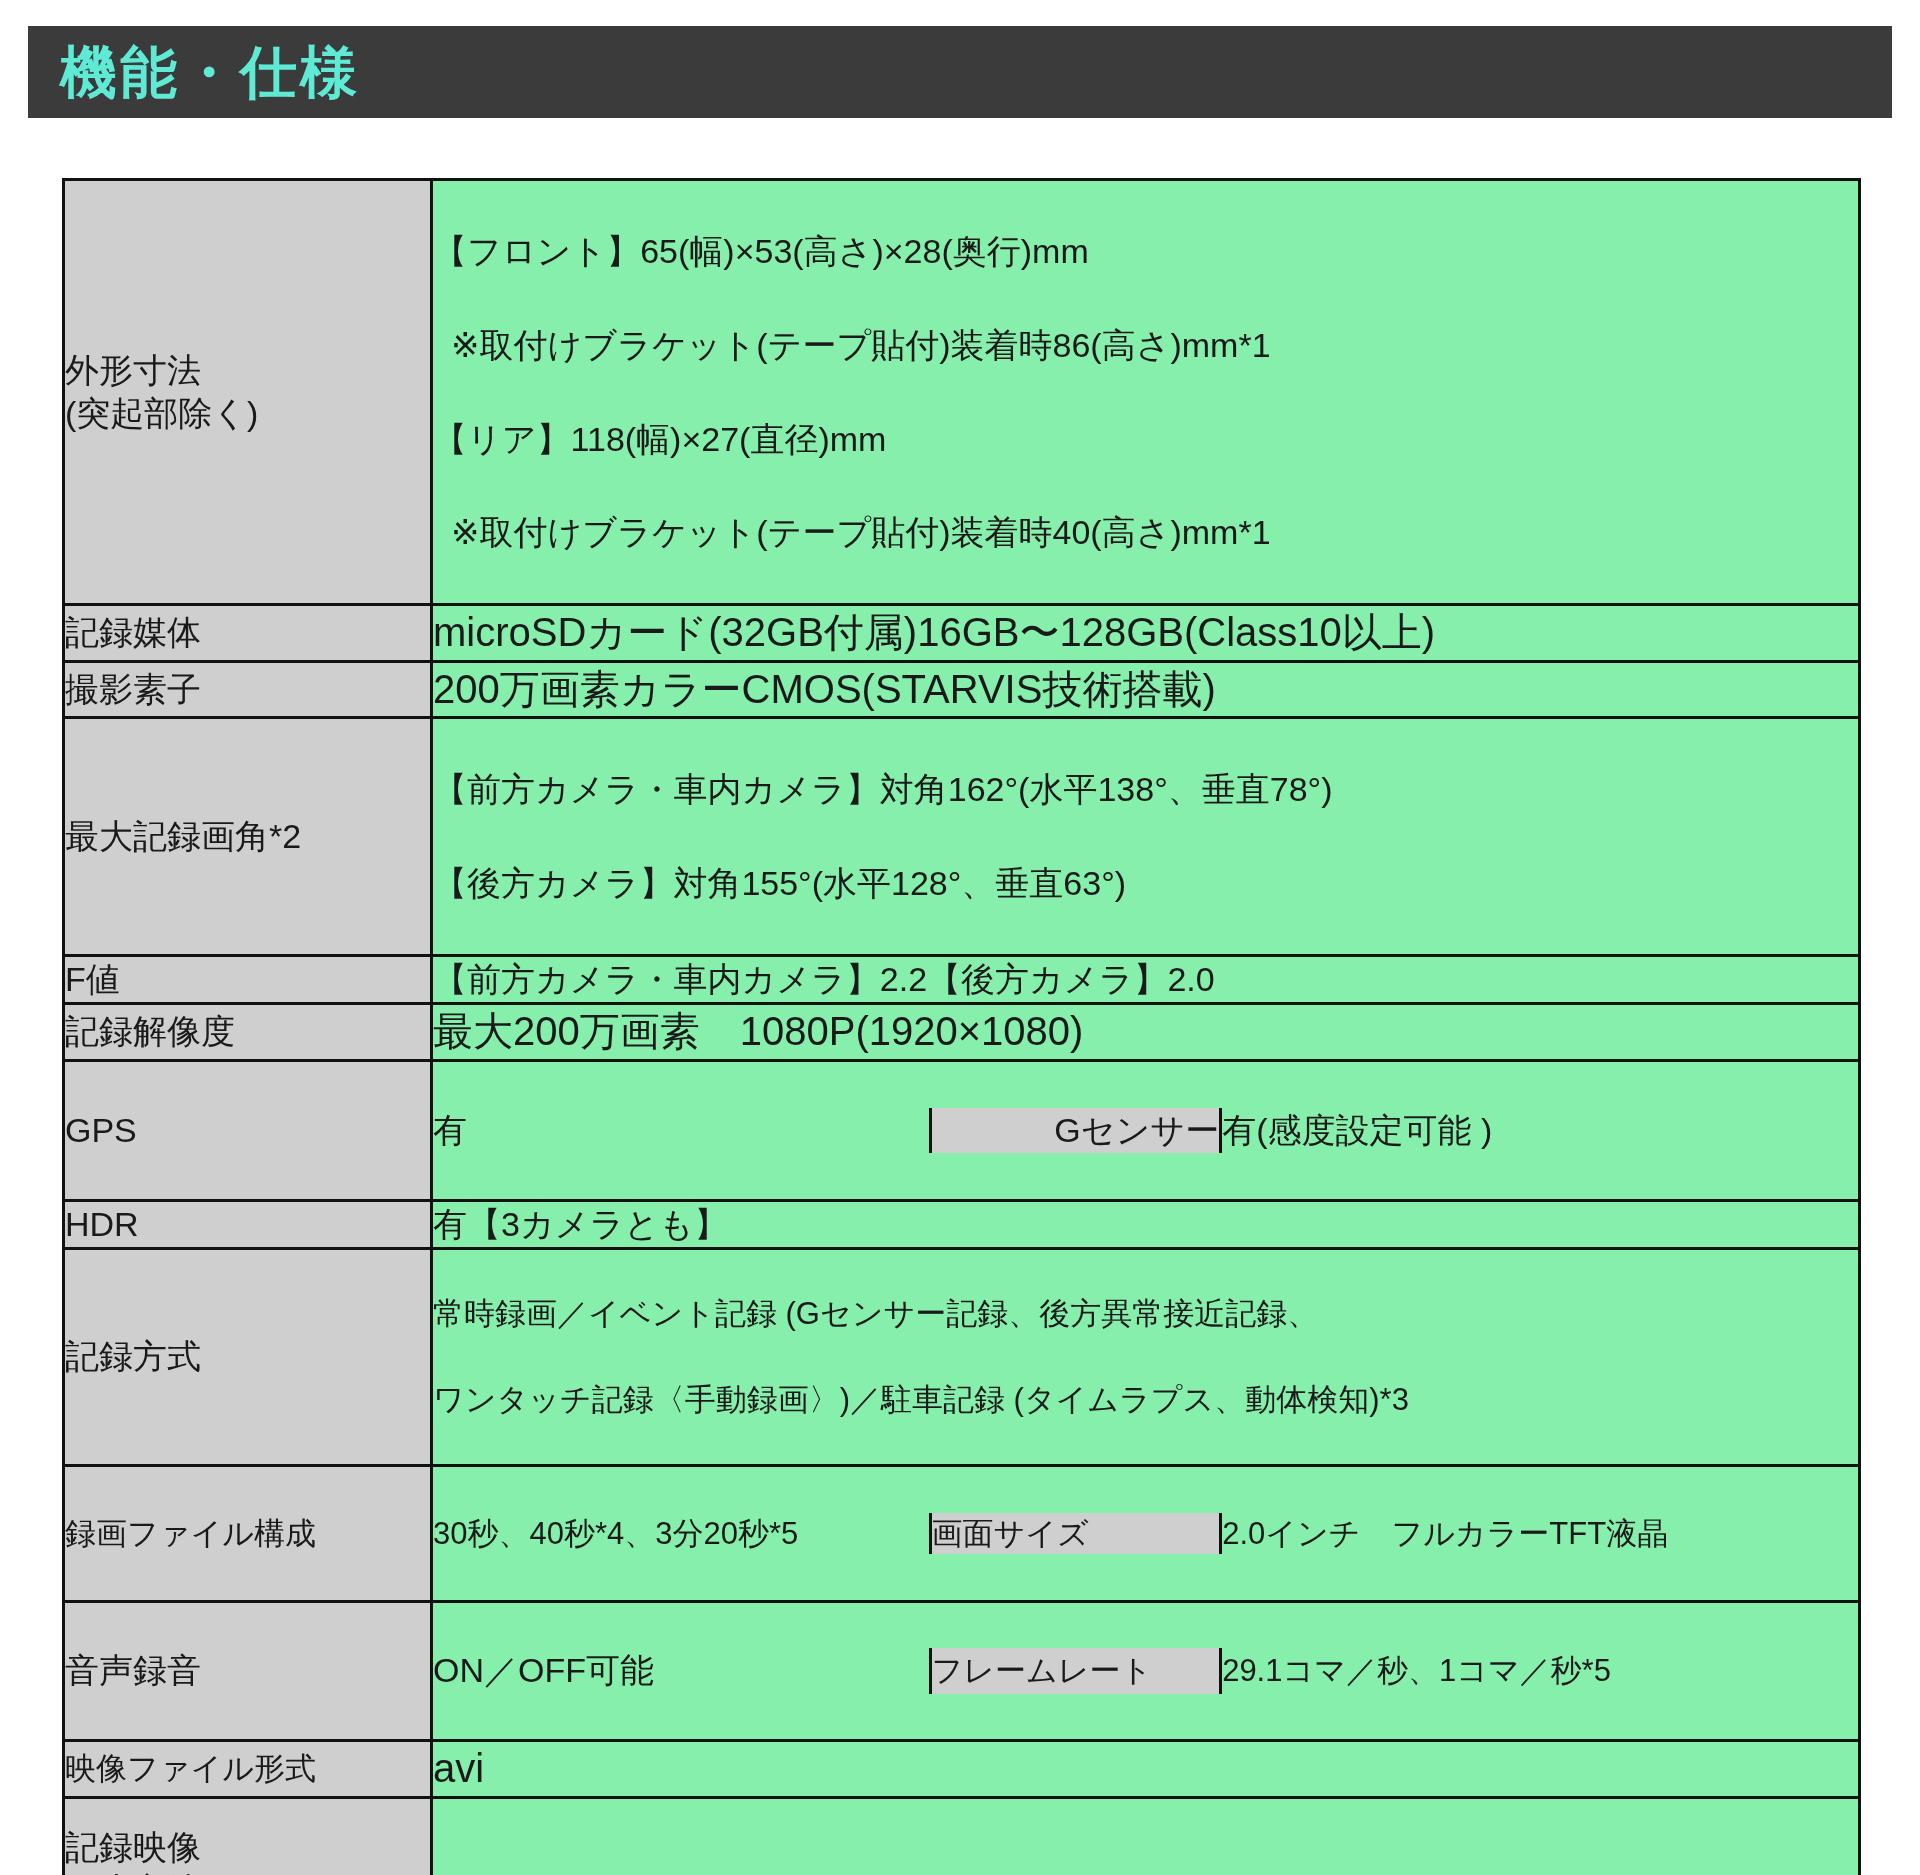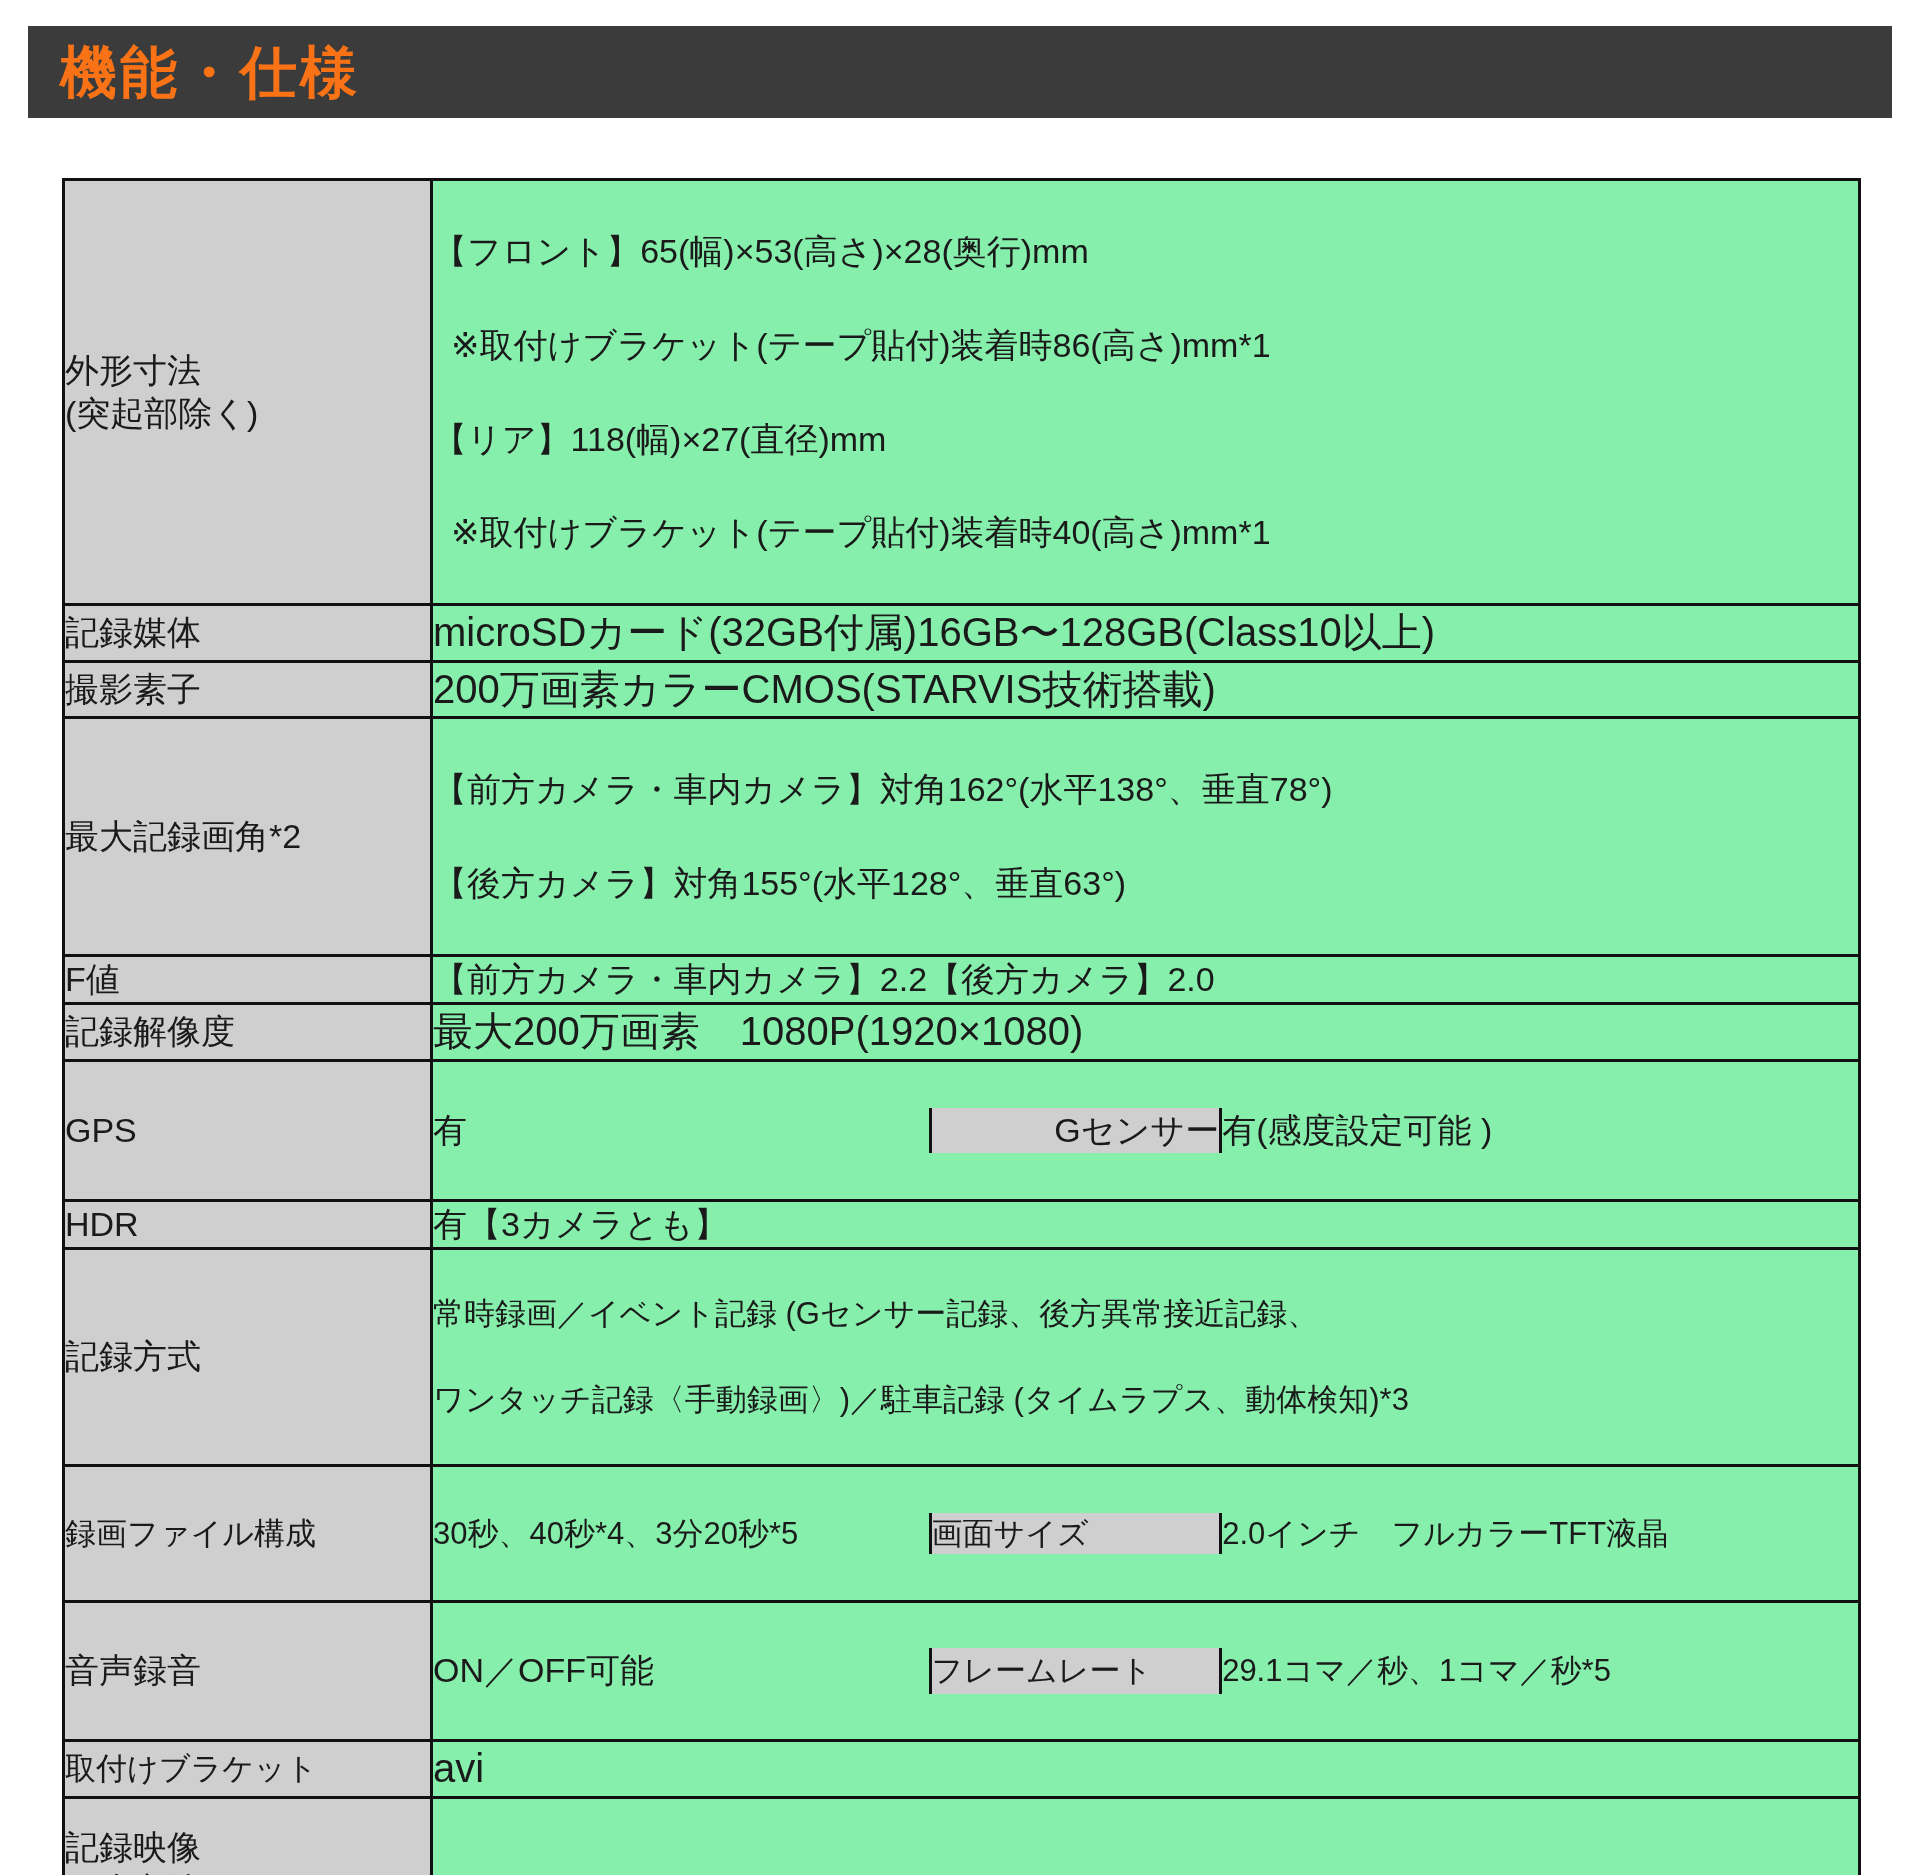--- a/index.html
+++ b/index.html
@@ -32,21 +32,21 @@
     top: 26px;
     width: 1864px;
     height: 92px;
     background: #3b3b3b;
     display: flex;
     align-items: center;
     box-sizing: border-box;
     padding-left: 32px;
   }
   .header-title {
-    color: #f97316;
+    color: #5eead4;
     font-size: 57px;
     font-weight: bold;
     letter-spacing: 3px;
     line-height: 1;
     white-space: nowrap;
   }
 
   
   .spec-table-wrap {
     position: absolute;
@@ -226,21 +226,21 @@
               <tbody><tr>
                 <td class="val" style="border:0;">ON／OFF可能</td>
                 <td class="lbl lbl-sm" style="border:0;border-left:3px solid #111;border-right:3px solid #111;">フレームレート</td>
                 <td class="val val-sm" style="border:0;">29.1コマ／秒、1コマ／秒*5</td>
               </tr>
             </tbody></table>
           </td>
         </tr>
 
         <tr>
-          <td class="lbl lbl-sm">取付けブラケット</td>
+          <td class="lbl lbl-sm">映像ファイル形式</td>
           <td class="val val-lg">avi</td>
         </tr>
 
         <tr>
           <td class="lbl">記録映像
 再生方法*6</td>
           <td class="val tight">
             
             
           </td>

